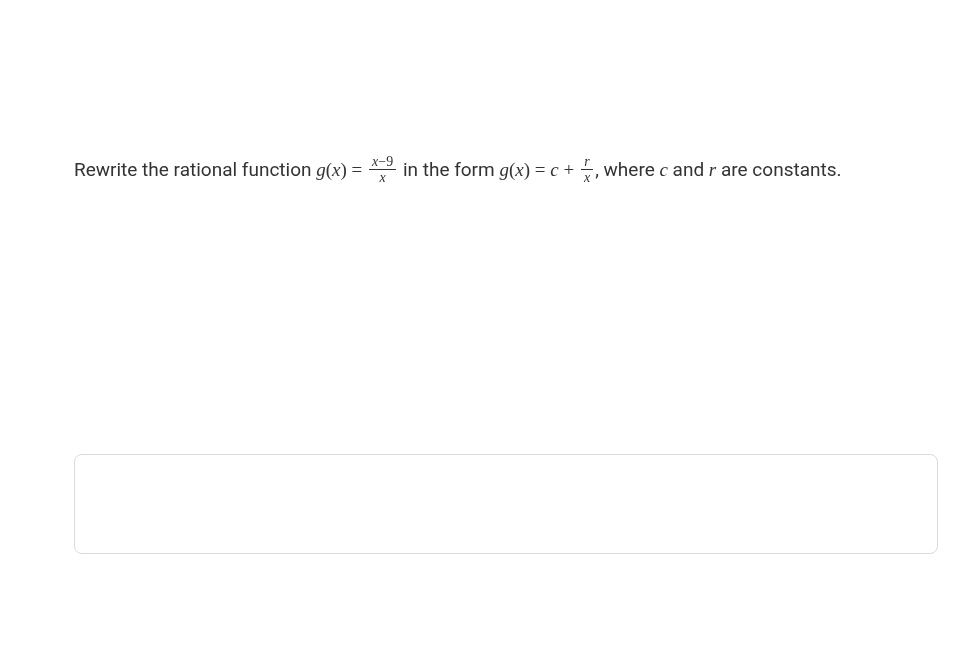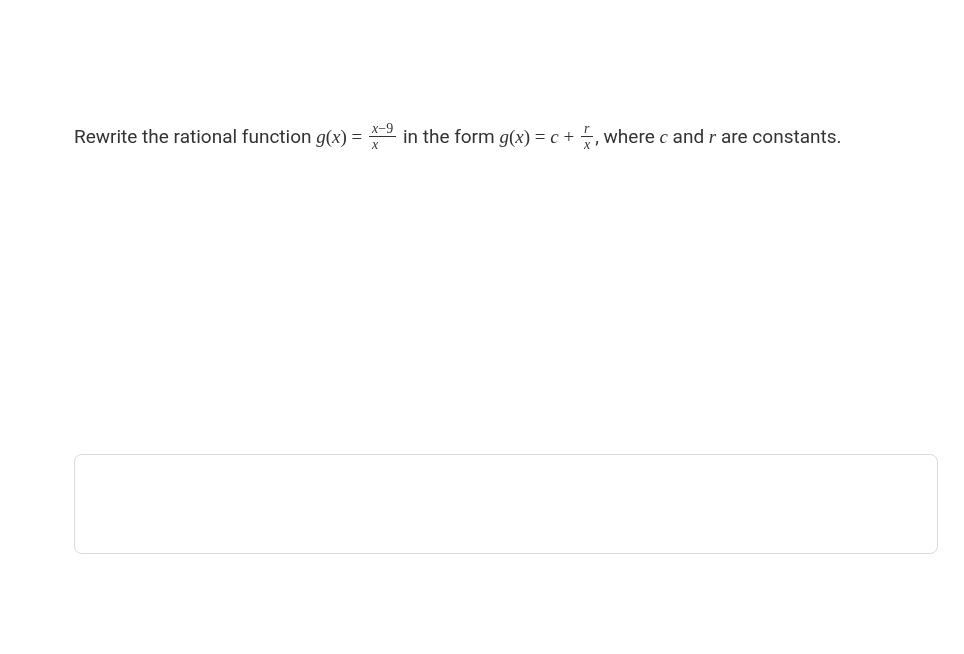--- a/index.html
+++ b/index.html
@@ -9,40 +9,41 @@
     }
     body {
       width: 964px;
       height: 654px;
       background: #ffffff;
       font-family: -apple-system, BlinkMacSystemFont, 'Segoe UI', Roboto, Helvetica, Arial, sans-serif;
       position: relative;
     }
     .content {
       position: absolute;
-      top: 122px;
+      top: 155px;
       left: 74px;
       right: 56px;
     }
     .prompt {
       font-size: 19px;
       line-height: 1.6;
       color: #333333;
       font-weight: 400;
     }
     .math-inline {
       font-family: 'Times New Roman', Times, serif;
       font-style: italic;
     }
     .math-fn {
       font-style: italic;
     }
     .frac {
       display: inline-block;
       vertical-align: middle;
+      text-align: center;
       font-size: 14px;
       line-height: 1.1;
       position: relative;
       top: -2px;
       font-style: normal;
       margin: 0 2px;
     }
     .frac .num {
       display: block;
       border-bottom: 1px solid #333;

